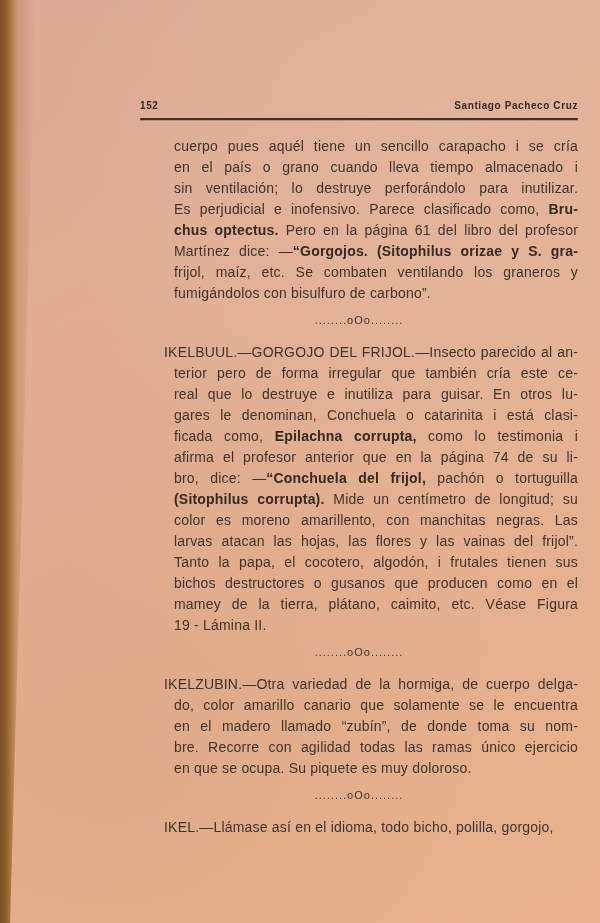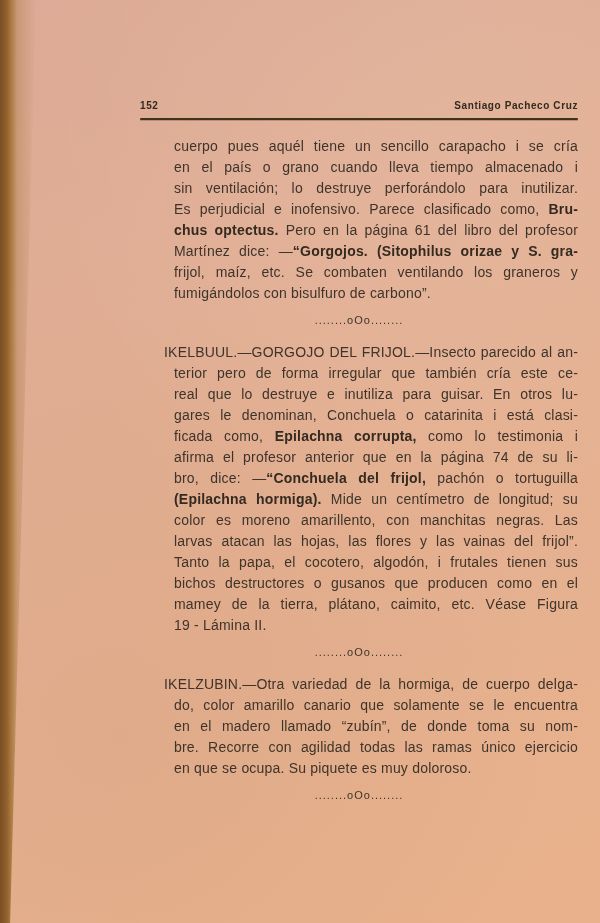--- a/index.html
+++ b/index.html
@@ -100,32 +100,35 @@
         </div>
         <div class="divider">........oOo........</div>
         <div class="para hang">
           <div class="line first"><span>IKELBUUL.—GORGOJO DEL FRIJOL.—Insecto parecido al an-</span></div>
           <div class="line"><span>terior pero de forma irregular que también cría este ce-</span></div>
           <div class="line"><span>real que lo destruye e inutiliza para guisar. En otros lu-</span></div>
           <div class="line"><span>gares le denominan, Conchuela o catarinita i está clasi-</span></div>
           <div class="line"><span>ficada como, </span><span class="b">Epilachna corrupta,</span><span> como lo testimonia i</span></div>
           <div class="line"><span>afirma el profesor anterior que en la página 74 de su li-</span></div>
           <div class="line"><span>bro, dice: —</span><span class="b">“Conchuela del frijol,</span><span> pachón o tortuguilla</span></div>
-          <div class="line"><span class="b">(Epilachna hormiga).</span><span> Mide un centímetro de longitud; su</span></div>
+          <div class="line"><span class="b">(Sitophilus corrupta).</span><span> Mide un centímetro de longitud; su</span></div>
           <div class="line"><span>color es moreno amarillento, con manchitas negras. Las</span></div>
           <div class="line"><span>larvas atacan las hojas, las flores y las vainas del frijol”.</span></div>
           <div class="line"><span>Tanto la papa, el cocotero, algodón, i frutales tienen sus</span></div>
           <div class="line"><span>bichos destructores o gusanos que producen como en el</span></div>
           <div class="line"><span>mamey de la tierra, plátano, caimito, etc. Véase Figura</span></div>
           <div class="line last"><span>19 - Lámina II.</span></div>
         </div>
         <div class="divider">........oOo........</div>
         <div class="para hang">
           <div class="line first"><span>IKELZUBIN.—Otra variedad de la hormiga, de cuerpo delga-</span></div>
           <div class="line"><span>do, color amarillo canario que solamente se le encuentra</span></div>
           <div class="line"><span>en el madero llamado “zubín”, de donde toma su nom-</span></div>
           <div class="line"><span>bre. Recorre con agilidad todas las ramas único ejercicio</span></div>
           <div class="line last"><span>en que se ocupa. Su piquete es muy doloroso.</span></div>
         </div>
         <div class="divider">........oOo........</div>
+        <div class="para hang">
+          <div class="line first last"><span>IKEL.—Llámase así en el idioma, todo bicho, polilla, gorgojo,</span></div>
+        </div>
       </div>
   </div>
 </div>
 
 </body></html>

